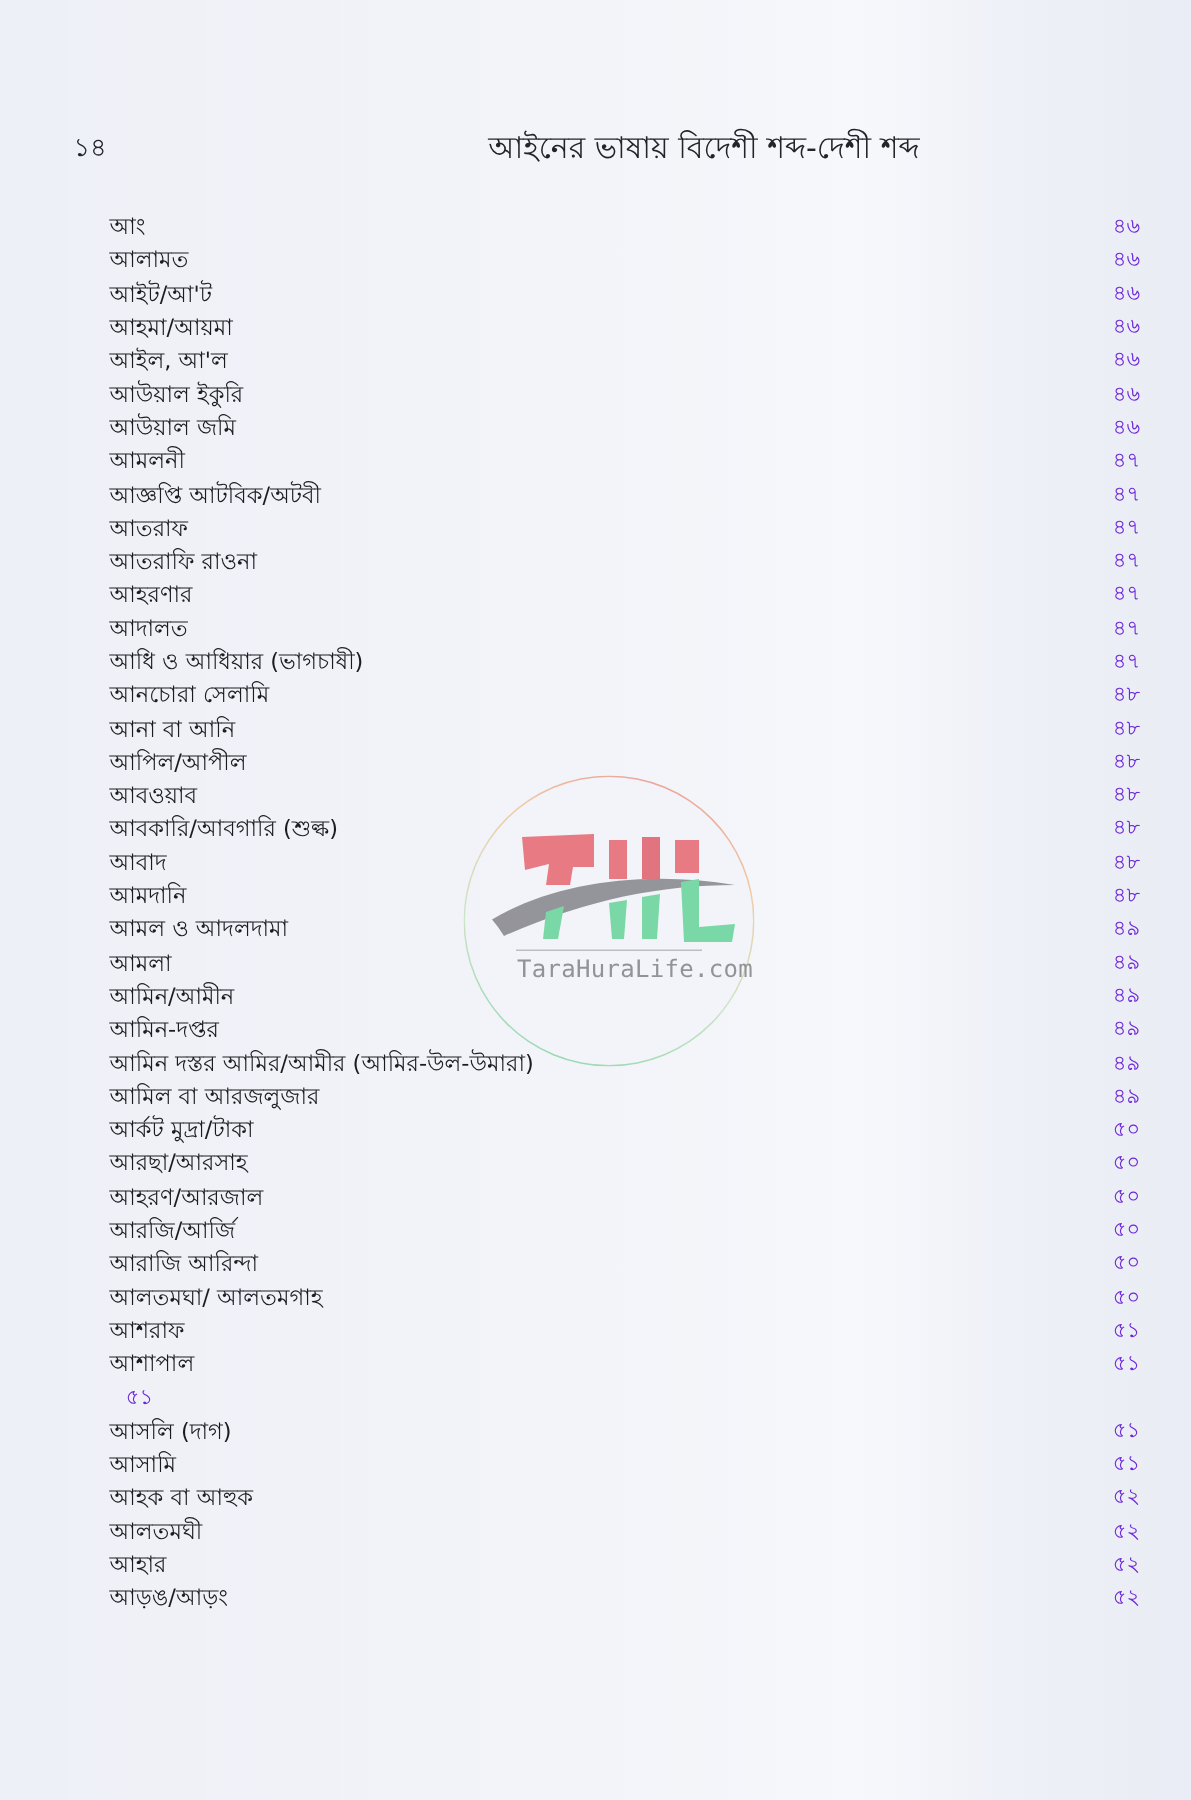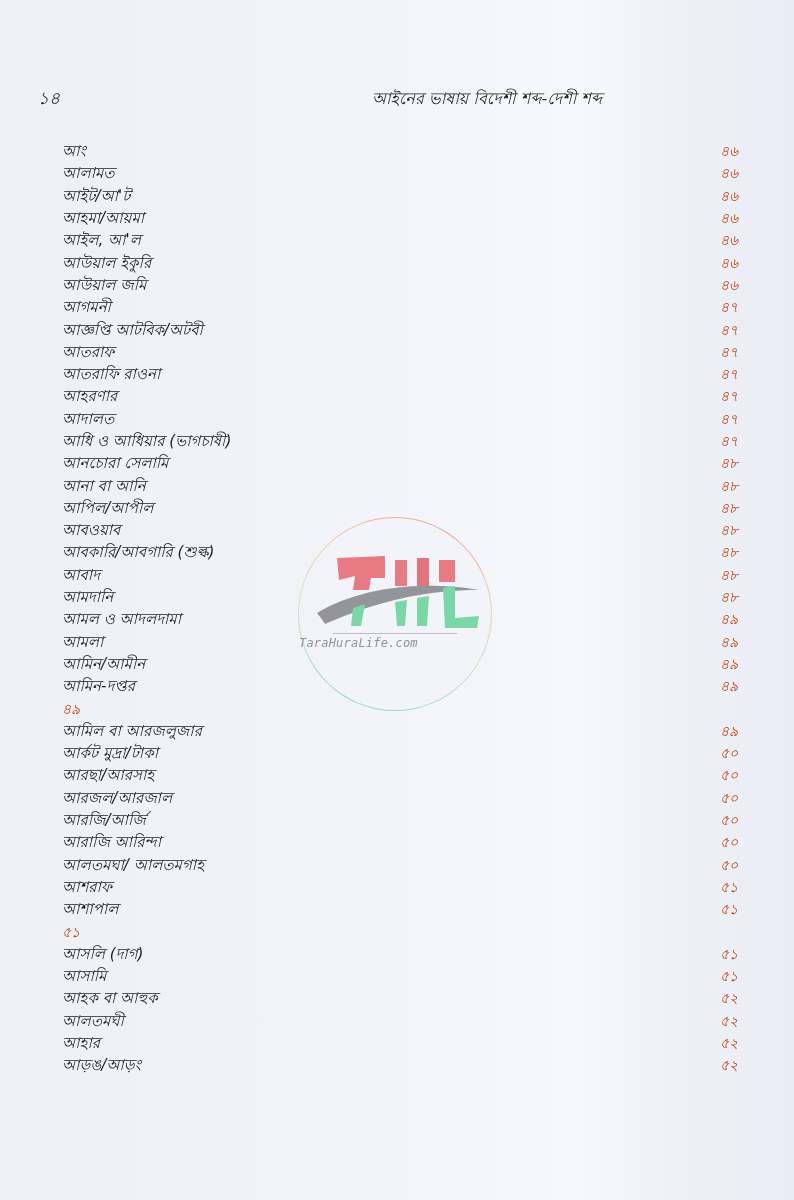--- a/index.html
+++ b/index.html
@@ -12,37 +12,37 @@
       overflow: hidden;
       position: relative;
       background: #eef0f7;
       background-image:
         linear-gradient(90deg, rgba(255,255,255,0) 0%, rgba(255,255,255,0.35) 60%, rgba(255,255,255,0.55) 72%, rgba(240,242,250,0.2) 85%, rgba(225,228,240,0.3) 100%);
       font-family: "DejaVu Sans", "Liberation Sans", sans-serif;
       color: #1e1e22;
     }
     .page {
       position: absolute;
-      left: 0; top: 0;
-      width: 640px; height: 1200px; font-style: italic;
+      left: 11px; top: 0;
+      width: 640px; height: 1200px;
     }
     .running-header {
       position: absolute;
       top: 86px;
       left: 38px;
       right: 38px;
       height: 26px;
       display: flex;
       justify-content: space-between;
       align-items: center;
       font-size: 16px;
       color: #242428;
     }
     .page-number { font-size: 17px; }
-    .book-title { font-size: 16px; }
+    .book-title { font-size: 20px; }
 
     .index-list {
       position: absolute;
       top: 140px;
       left: 62px;
       width: 698px;
       margin: 0;
       padding: 0;
       list-style: none;
     }
@@ -50,23 +50,23 @@
       display: flex;
       justify-content: space-between;
       align-items: center;
       height: 22.3px;
       font-size: 15px;
       line-height: 22px;
       white-space: nowrap;
     }
     .term { color: #1c1c20; }
     .ref {
-      color: #c2410c;
+      color: #6d28d9;
       width: 40px;
-      text-align: left;
+      text-align: center;
       font-size: 14px;
     }
 
     
     .watermark {
       position: absolute;
       left: 298px;
       top: 517px;
       width: 192px;
       height: 192px;
@@ -79,23 +79,23 @@
     }
     .wm-svg {
       position: absolute;
       left: 0; top: 0;
       width: 192px; height: 192px;
     }
     .wm-caption {
       position: absolute;
       left: 0; right: 0;
       top: 118px;
-      text-align: left;
+      text-align: right;
       font-family: "DejaVu Sans Mono", "Liberation Mono", monospace;
-      font-size: 12px;
+      font-size: 16px;
       color: #8a8a8f;
       letter-spacing: 0.2px;
     }
     .wm-line {
       position: absolute;
       left: 34px; right: 34px;
       top: 115px;
       height: 1px;
       background: #b9b9c0;
     }
@@ -133,21 +133,21 @@
       </li>
       <li class="index-row">
         <span class="term">আউয়াল ইকুরি</span>
         <span class="ref">৪৬</span>
       </li>
       <li class="index-row">
         <span class="term">আউয়াল জমি</span>
         <span class="ref">৪৬</span>
       </li>
       <li class="index-row">
-        <span class="term">আগমনী</span>
+        <span class="term">আমলনী</span>
         <span class="ref">৪৭</span>
       </li>
       <li class="index-row">
         <span class="term">আজ্ঞপ্তি আটবিক/অটবী</span>
         <span class="ref">৪৭</span>
       </li>
       <li class="index-row">
         <span class="term">আতরাফ</span>
         <span class="ref">৪৭</span>
       </li>
@@ -205,36 +205,37 @@
       </li>
       <li class="index-row">
         <span class="term">আমিন/আমীন</span>
         <span class="ref">৪৯</span>
       </li>
       <li class="index-row">
         <span class="term">আমিন-দপ্তর</span>
         <span class="ref">৪৯</span>
       </li>
       <li class="index-row">
+        <span class="term">আমিন দস্তর আমির/আমীর (আমির-উল-উমারা)</span>
         <span class="ref">৪৯</span>
       </li>
       <li class="index-row">
         <span class="term">আমিল বা আরজলুজার</span>
         <span class="ref">৪৯</span>
       </li>
       <li class="index-row">
         <span class="term">আর্কট মুদ্রা/টাকা</span>
         <span class="ref">৫০</span>
       </li>
       <li class="index-row">
         <span class="term">আরছা/আরসাহ</span>
         <span class="ref">৫০</span>
       </li>
       <li class="index-row">
-        <span class="term">আরজল/আরজাল</span>
+        <span class="term">আহরণ/আরজাল</span>
         <span class="ref">৫০</span>
       </li>
       <li class="index-row">
         <span class="term">আরজি/আর্জি</span>
         <span class="ref">৫০</span>
       </li>
       <li class="index-row">
         <span class="term">আরাজি আরিন্দা</span>
         <span class="ref">৫০</span>
       </li>

